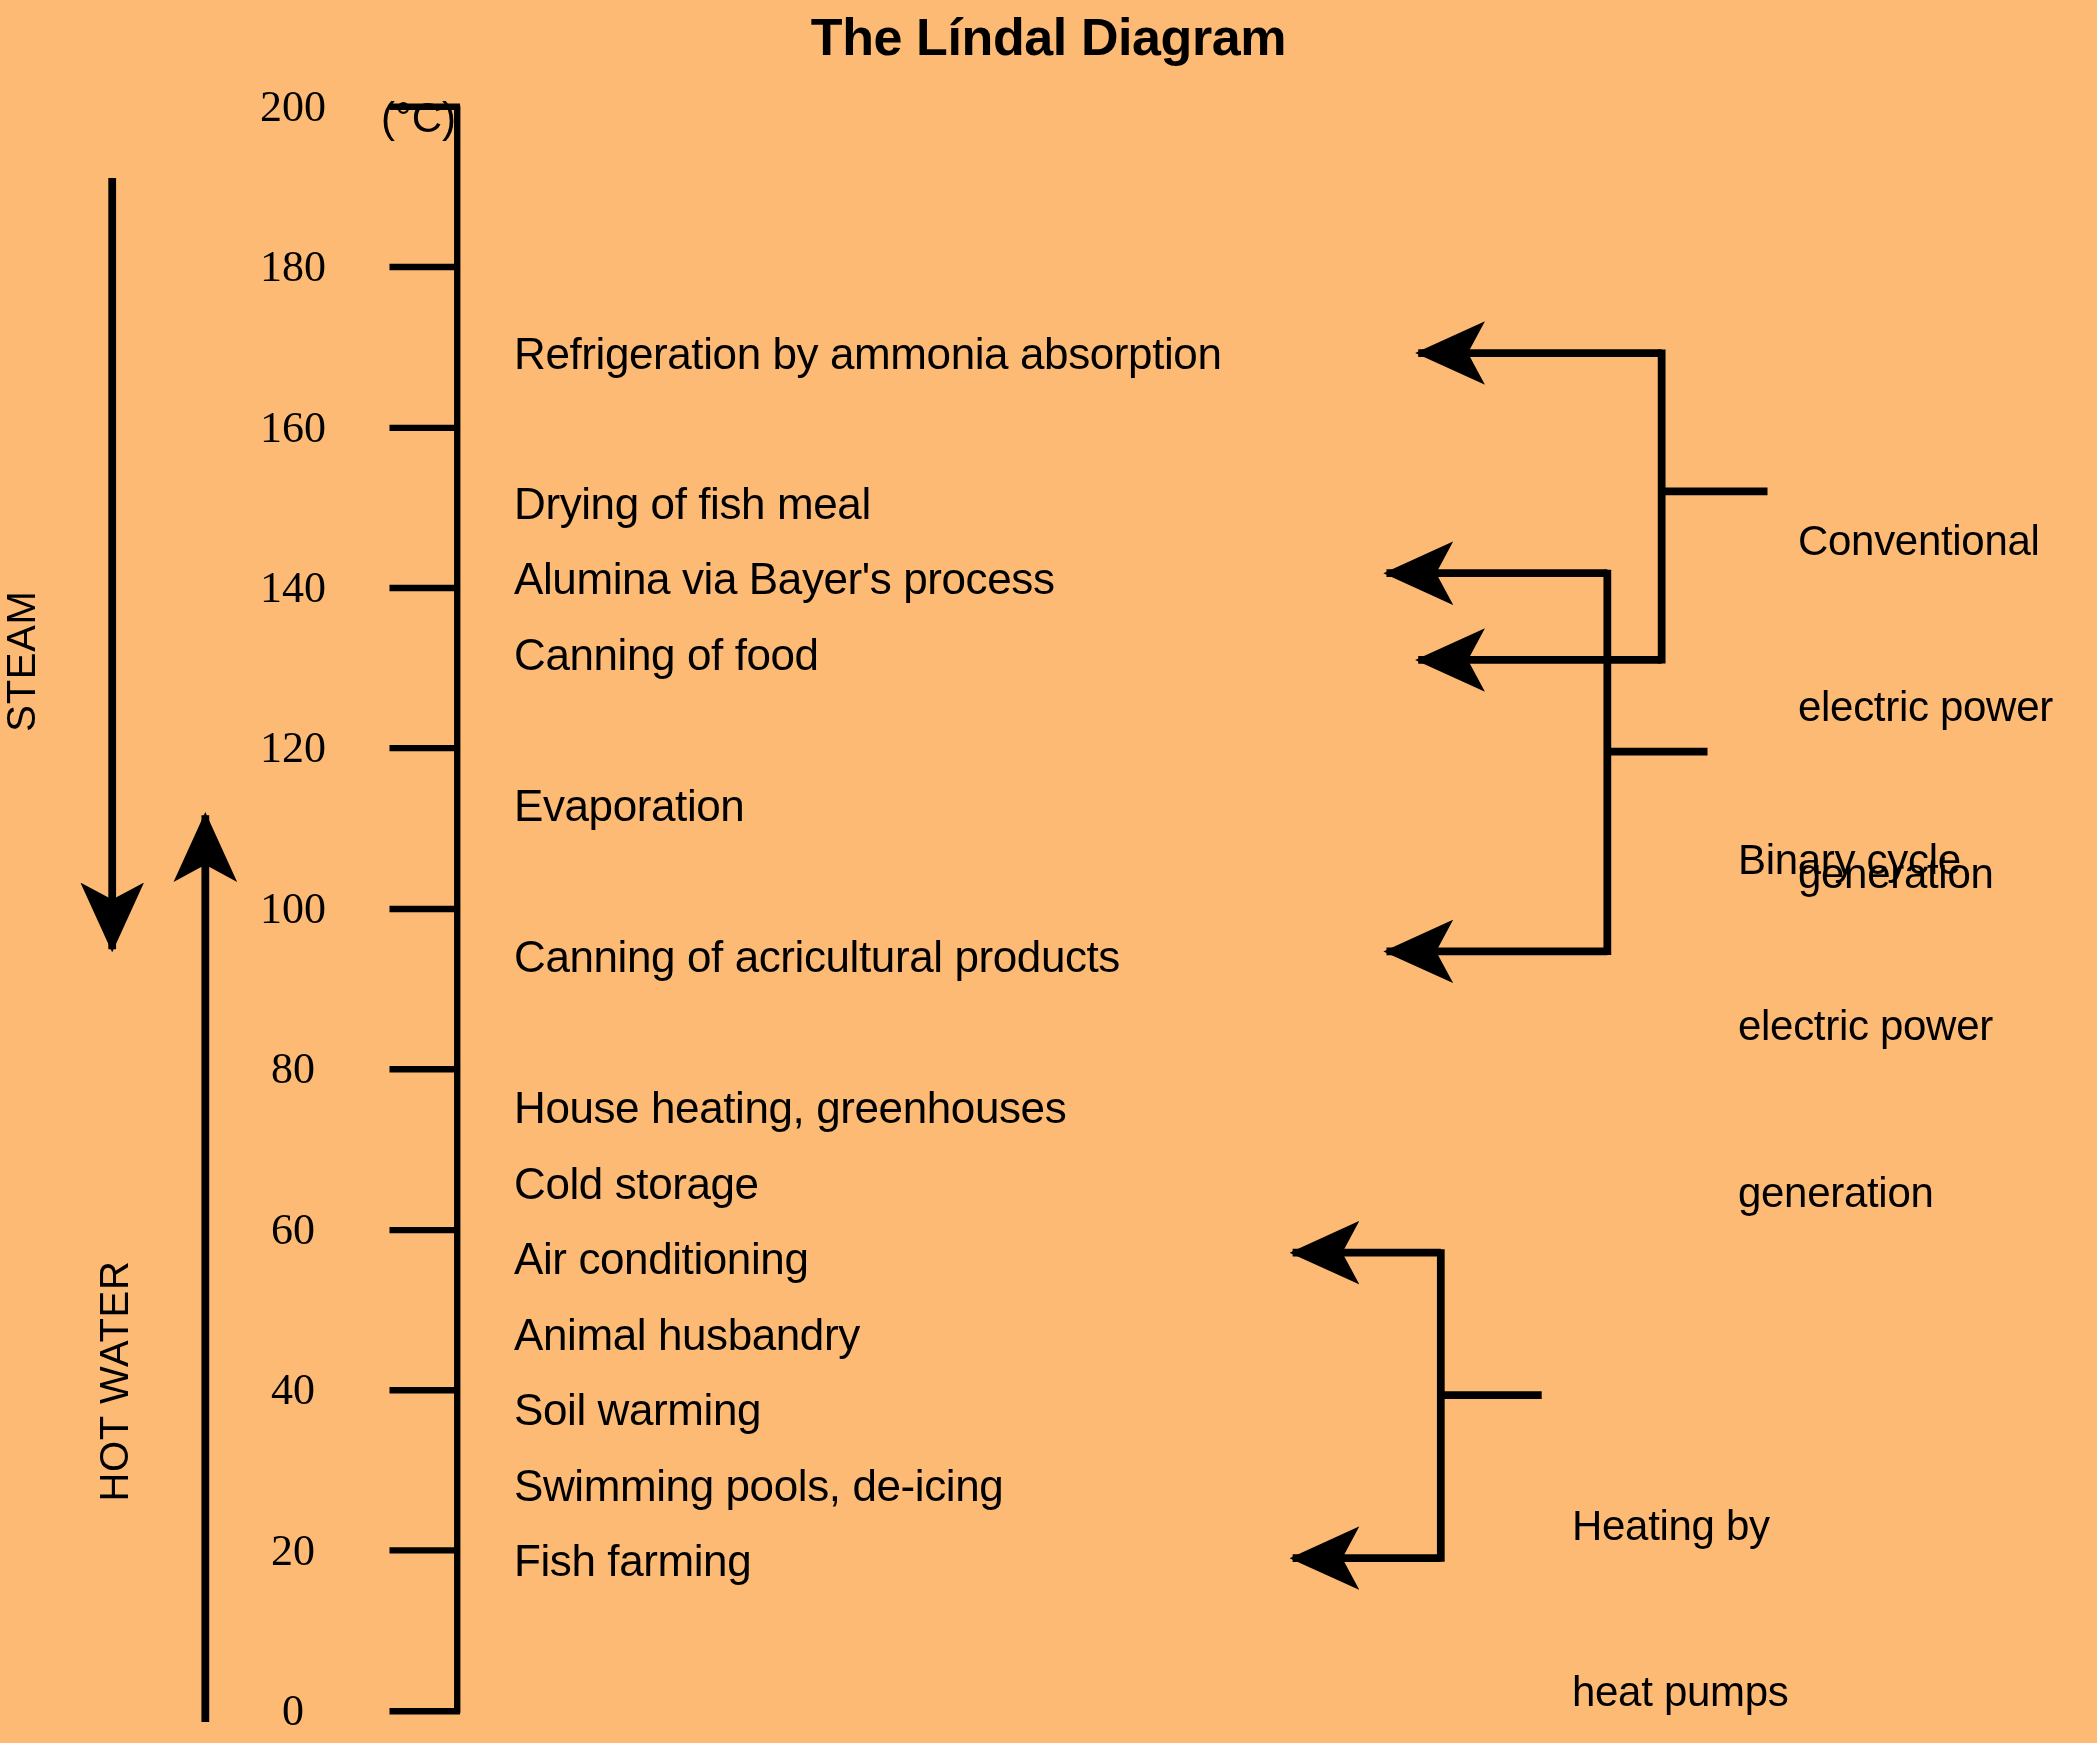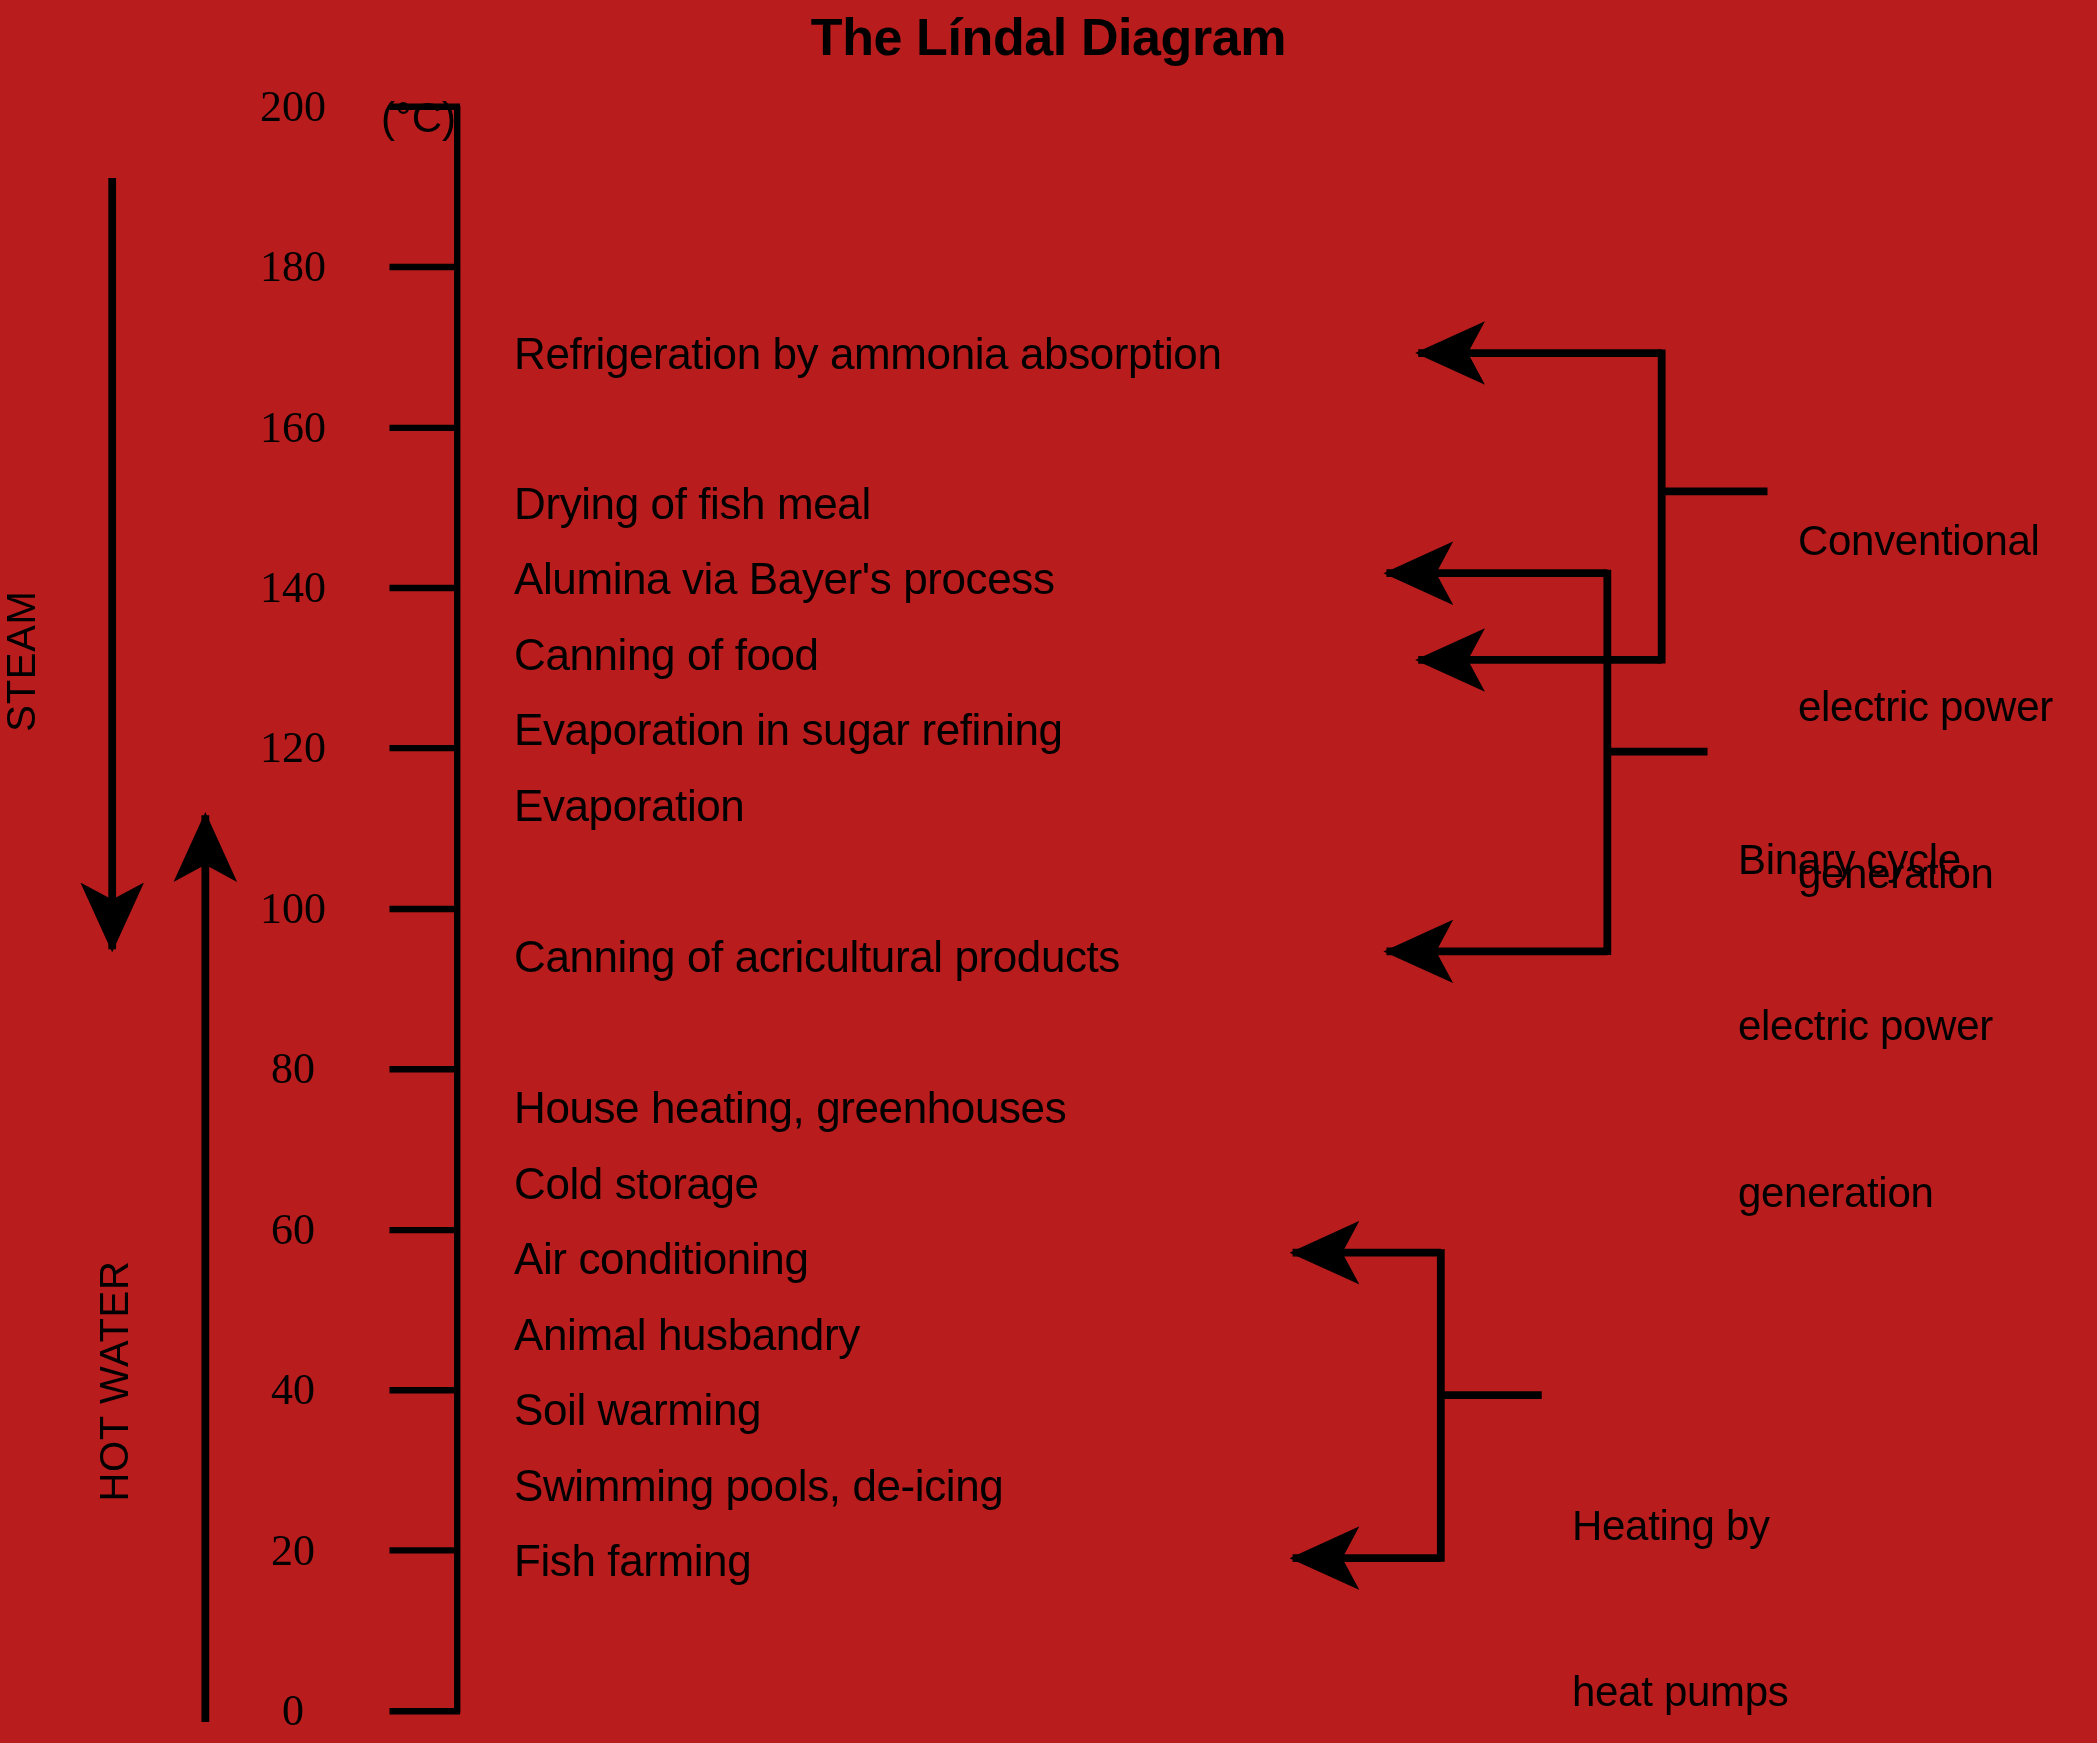--- a/index.html
+++ b/index.html
@@ -9,21 +9,21 @@
     background: #ffffff;
   }
   body {
     font-family: "Liberation Sans", sans-serif;
     color: #000000;
   }
   #stage {
     position: relative;
     width: 2097px;
     height: 1744px;
-    background: #b91c1c;
+    background: #fdba74;
     overflow: hidden;
   }
   #canvas {
     position: absolute;
     left: 0;
     top: 0;
     width: 2097px;
     height: 1744px;
   }
   .txt {
@@ -164,21 +164,20 @@
   <div class="txt tick-num" style="top:1069px">80</div>
   <div class="txt tick-num" style="top:1230px">60</div>
   <div class="txt tick-num" style="top:1390px">40</div>
   <div class="txt tick-num" style="top:1551px">20</div>
   <div class="txt tick-num" style="top:1711px">0</div>
 
   <div class="txt app-label" style="top:354px">Refrigeration by ammonia absorption</div>
   <div class="txt app-label" style="top:579px">Alumina via Bayer's process</div>
   <div class="txt app-label" style="top:504px">Drying of fish meal</div>
   <div class="txt app-label" style="top:655px">Canning of food</div>
-  <div class="txt app-label" style="top:730px">Evaporation in sugar refining</div>
   <div class="txt app-label" style="top:806px">Evaporation</div>
   <div class="txt app-label" style="top:957px">Canning of acricultural products</div>
   <div class="txt app-label" style="top:1108px">House heating, greenhouses</div>
   <div class="txt app-label" style="top:1184px">Cold storage</div>
   <div class="txt app-label" style="top:1259px">Air conditioning</div>
   <div class="txt app-label" style="top:1335px">Animal husbandry</div>
   <div class="txt app-label" style="top:1410px">Soil warming</div>
   <div class="txt app-label" style="top:1486px">Swimming pools, de-icing</div>
   <div class="txt app-label" style="top:1561px">Fish farming</div>
 

